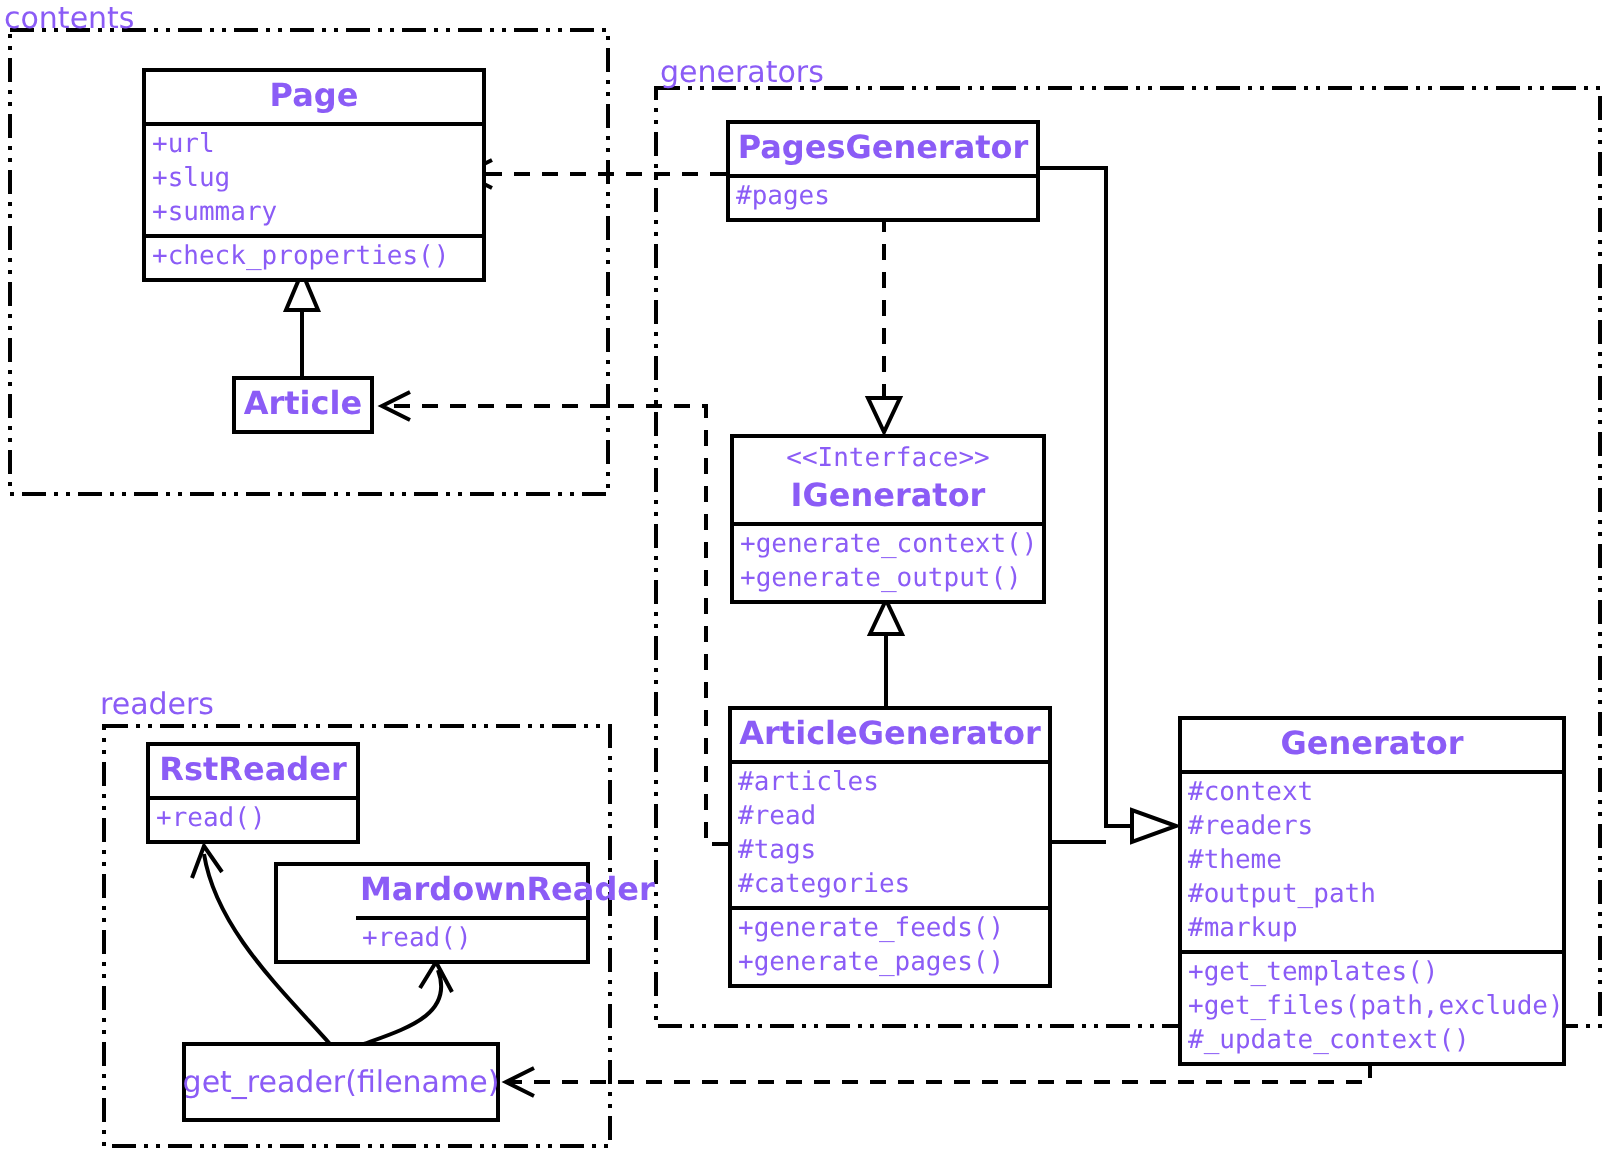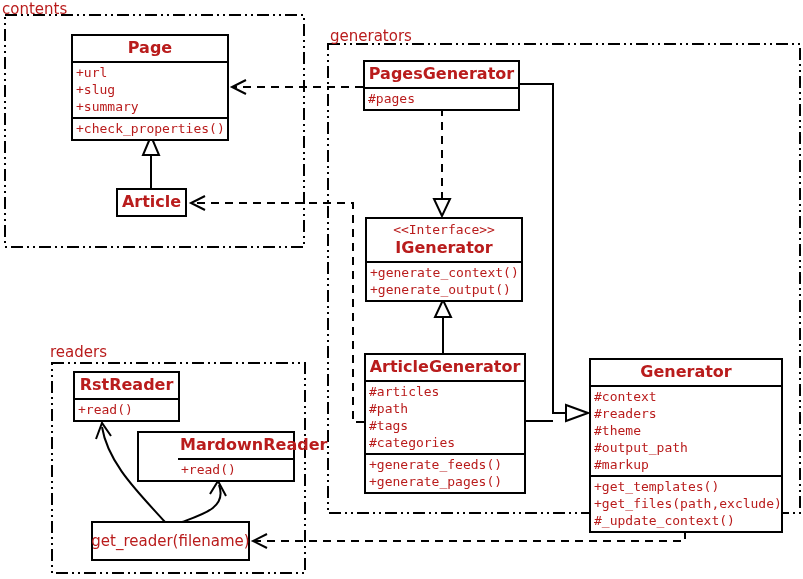--- a/index.html
+++ b/index.html
@@ -1,18 +1,18 @@
 <!DOCTYPE html>
 <html><head>
 <meta charset="utf-8">
 <style>
   html,body { margin:0; padding:0; background:#fff; }
   .canvas {
     position:relative; width:803px; height:579px; background:#ffffff;
-    font-family:"DejaVu Sans", sans-serif; color:#b91c1c; overflow:hidden;
+    font-family:"DejaVu Sans", sans-serif; color:#8b5cf6; overflow:hidden;
   }
   svg.layer { position:absolute; left:0; top:0; width:803px; height:579px; }
   .pkg { fill:none; stroke:#000; stroke-width:2; stroke-dasharray:12 4 2 4 2 4; }
   .conn { fill:none; stroke:#000; stroke-width:2; }
   .conn.dashed { stroke-dasharray:8 6; }
   .tri { fill:#fff; stroke:#000; stroke-width:2; stroke-linejoin:miter; }
   .openhead { fill:none; stroke:#000; stroke-width:2; }
   .pkg-label { position:absolute; font-size:15px; line-height:17px; white-space:nowrap; }
   .uml-class {
     position:absolute; background:#fff; border:2px solid #000; box-sizing:border-box;
@@ -92,21 +92,21 @@
     <g>
       <path class="conn" d="M182,522 C204,514 227,507 219,485"></path>
       <path class="openhead" d="M210,494 L218,481 L226,496"></path>
     </g>
   </svg>
 
   <div class="pkg-label" style="left:2px; top:1px;">contents</div>
   <div class="pkg-label" style="left:330px; top:28px;">generators</div>
   <div class="pkg-label" style="left:50px; top:344px;">readers</div>
 
-  <div class="uml-class" style="left:71px; top:34px; width:158px;">
+  <div class="uml-class" style="left:71px; top:34px; width:172px;">
     <div class="uml-name">Page</div>
     <div class="uml-section">
         <div class="member">+url</div>
         <div class="member">+slug</div>
         <div class="member">+summary</div>
       </div>
     <div class="uml-section">
         <div class="member">+check_properties()</div>
       </div>
   </div>
@@ -130,21 +130,21 @@
     <div class="uml-section">
         <div class="member">+generate_context()</div>
         <div class="member">+generate_output()</div>
       </div>
   </div>
 
   <div class="uml-class" style="left:364px; top:353px; width:162px;">
     <div class="uml-name">ArticleGenerator</div>
     <div class="uml-section">
         <div class="member">#articles</div>
-        <div class="member">#path</div>
+        <div class="member">#read</div>
         <div class="member">#tags</div>
         <div class="member">#categories</div>
       </div>
     <div class="uml-section">
         <div class="member">+generate_feeds()</div>
         <div class="member">+generate_pages()</div>
       </div>
   </div>
 
   <div class="uml-class" style="left:589px; top:322px; width:194px;margin-top:36px;">

